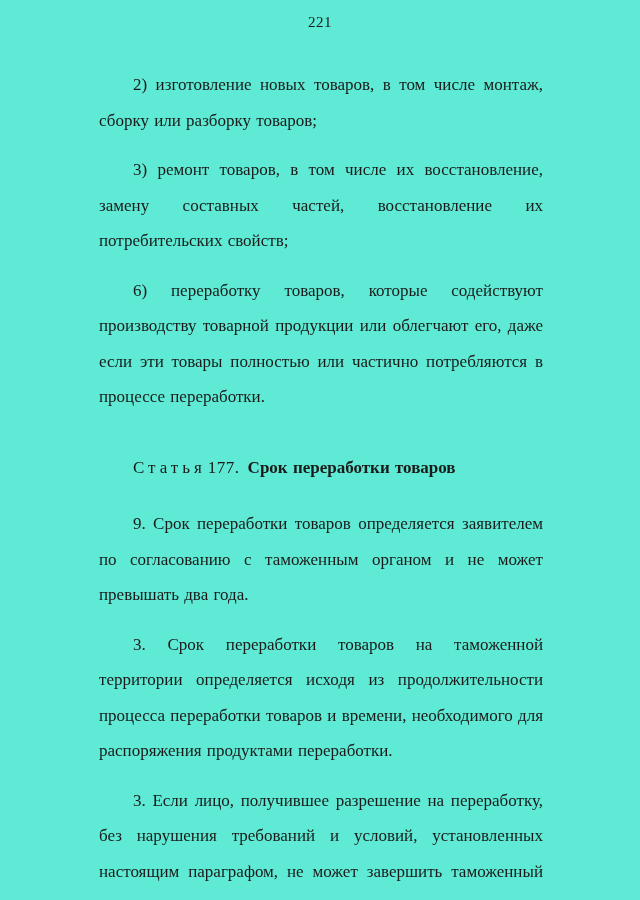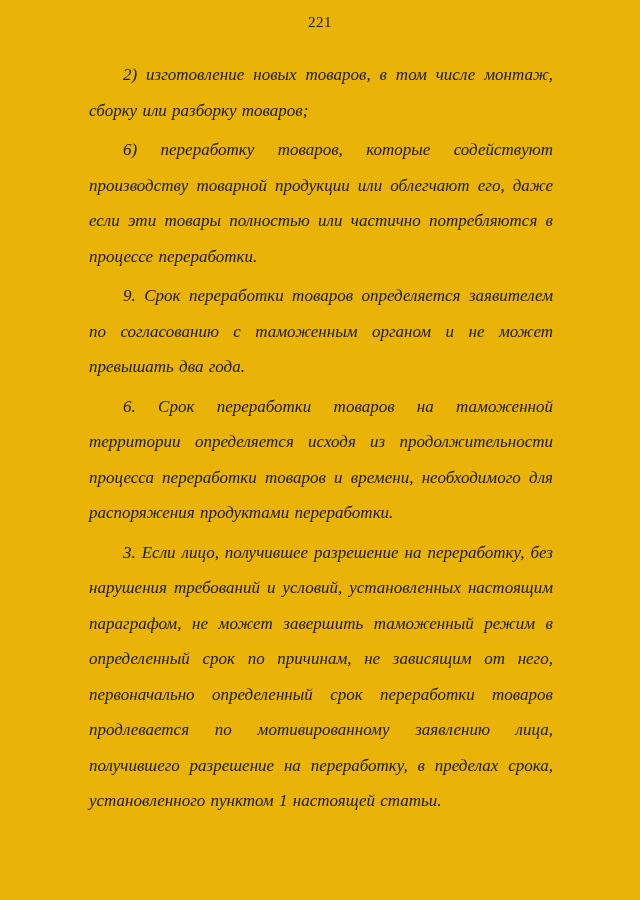--- a/index.html
+++ b/index.html
@@ -4,21 +4,21 @@
 <style>
   html, body {
     margin: 0;
     padding: 0;
     background: #ffffff;
   }
   .page {
     position: relative;
     width: 640px;
     height: 900px;
-    background: #eab308;
+    background: #5eead4;
     font-family: "Liberation Serif", "DejaVu Serif", serif;
     color: #1a1a1a;
     overflow: hidden;
   }
   .page-number {
     position: absolute;
     top: 14px;
     left: 0;
     width: 100%;
     text-align: center;
@@ -26,27 +26,26 @@
     letter-spacing: 0.5px;
     color: #1a1a1a;
   }
   .content {
     position: absolute;
     top: 53px;
     left: 85px;
     width: 472px;
   }
   .content p {
-    margin: 4px;
+    margin: 14px;
     font-size: 17px;
     line-height: 35.5px;
     text-align: justify;
     text-indent: 34px;
     word-spacing: 1px;
-    font-style: italic;
   }
   .article-heading {
     margin: 0;
     margin-top: 35px !important;
     margin-bottom: 21px !important;
     font-size: 17px;
     line-height: 35.5px;
     text-indent: 34px;
     text-align: left !important;
   }
@@ -68,24 +67,26 @@
 <body>
 
 <div class="page">
 
   <div class="page-number">221</div>
 
   <div class="content">
 
     <p>2) изготовление новых товаров, в том числе монтаж, сборку или разборку товаров;</p>
 
+    <p>3) ремонт товаров, в том числе их восстановление, замену составных частей, восстановление их потребительских свойств;</p>
 
     <p>6) переработку товаров, которые содействуют производству товарной продукции или облегчают его, даже если эти товары полностью или частично потребляются в процессе переработки.</p>
 
+    <p class="article-heading"><span class="article-label">Статья</span><span class="article-number">177.</span><span class="article-title">Срок переработки товаров</span></p>
 
     <p>9. Срок переработки товаров определяется заявителем по согласованию с таможенным органом и не может превышать два года.</p>
 
-    <p>6. Срок переработки товаров на таможенной территории определяется исходя из продолжительности процесса переработки товаров и времени, необходимого для распоряжения продуктами переработки.</p>
+    <p>3. Срок переработки товаров на таможенной территории определяется исходя из продолжительности процесса переработки товаров и времени, необходимого для распоряжения продуктами переработки.</p>
 
     <p>3. Если лицо, получившее разрешение на переработку, без нарушения требований и условий, установленных настоящим параграфом, не может завершить таможенный режим в определенный срок по причинам, не зависящим от него, первоначально определенный срок переработки товаров продлевается по мотивированному заявлению лица, получившего разрешение на переработку, в пределах срока, установленного пунктом 1 настоящей статьи.</p>
 
   </div>
 </div>
 
 </body></html>

